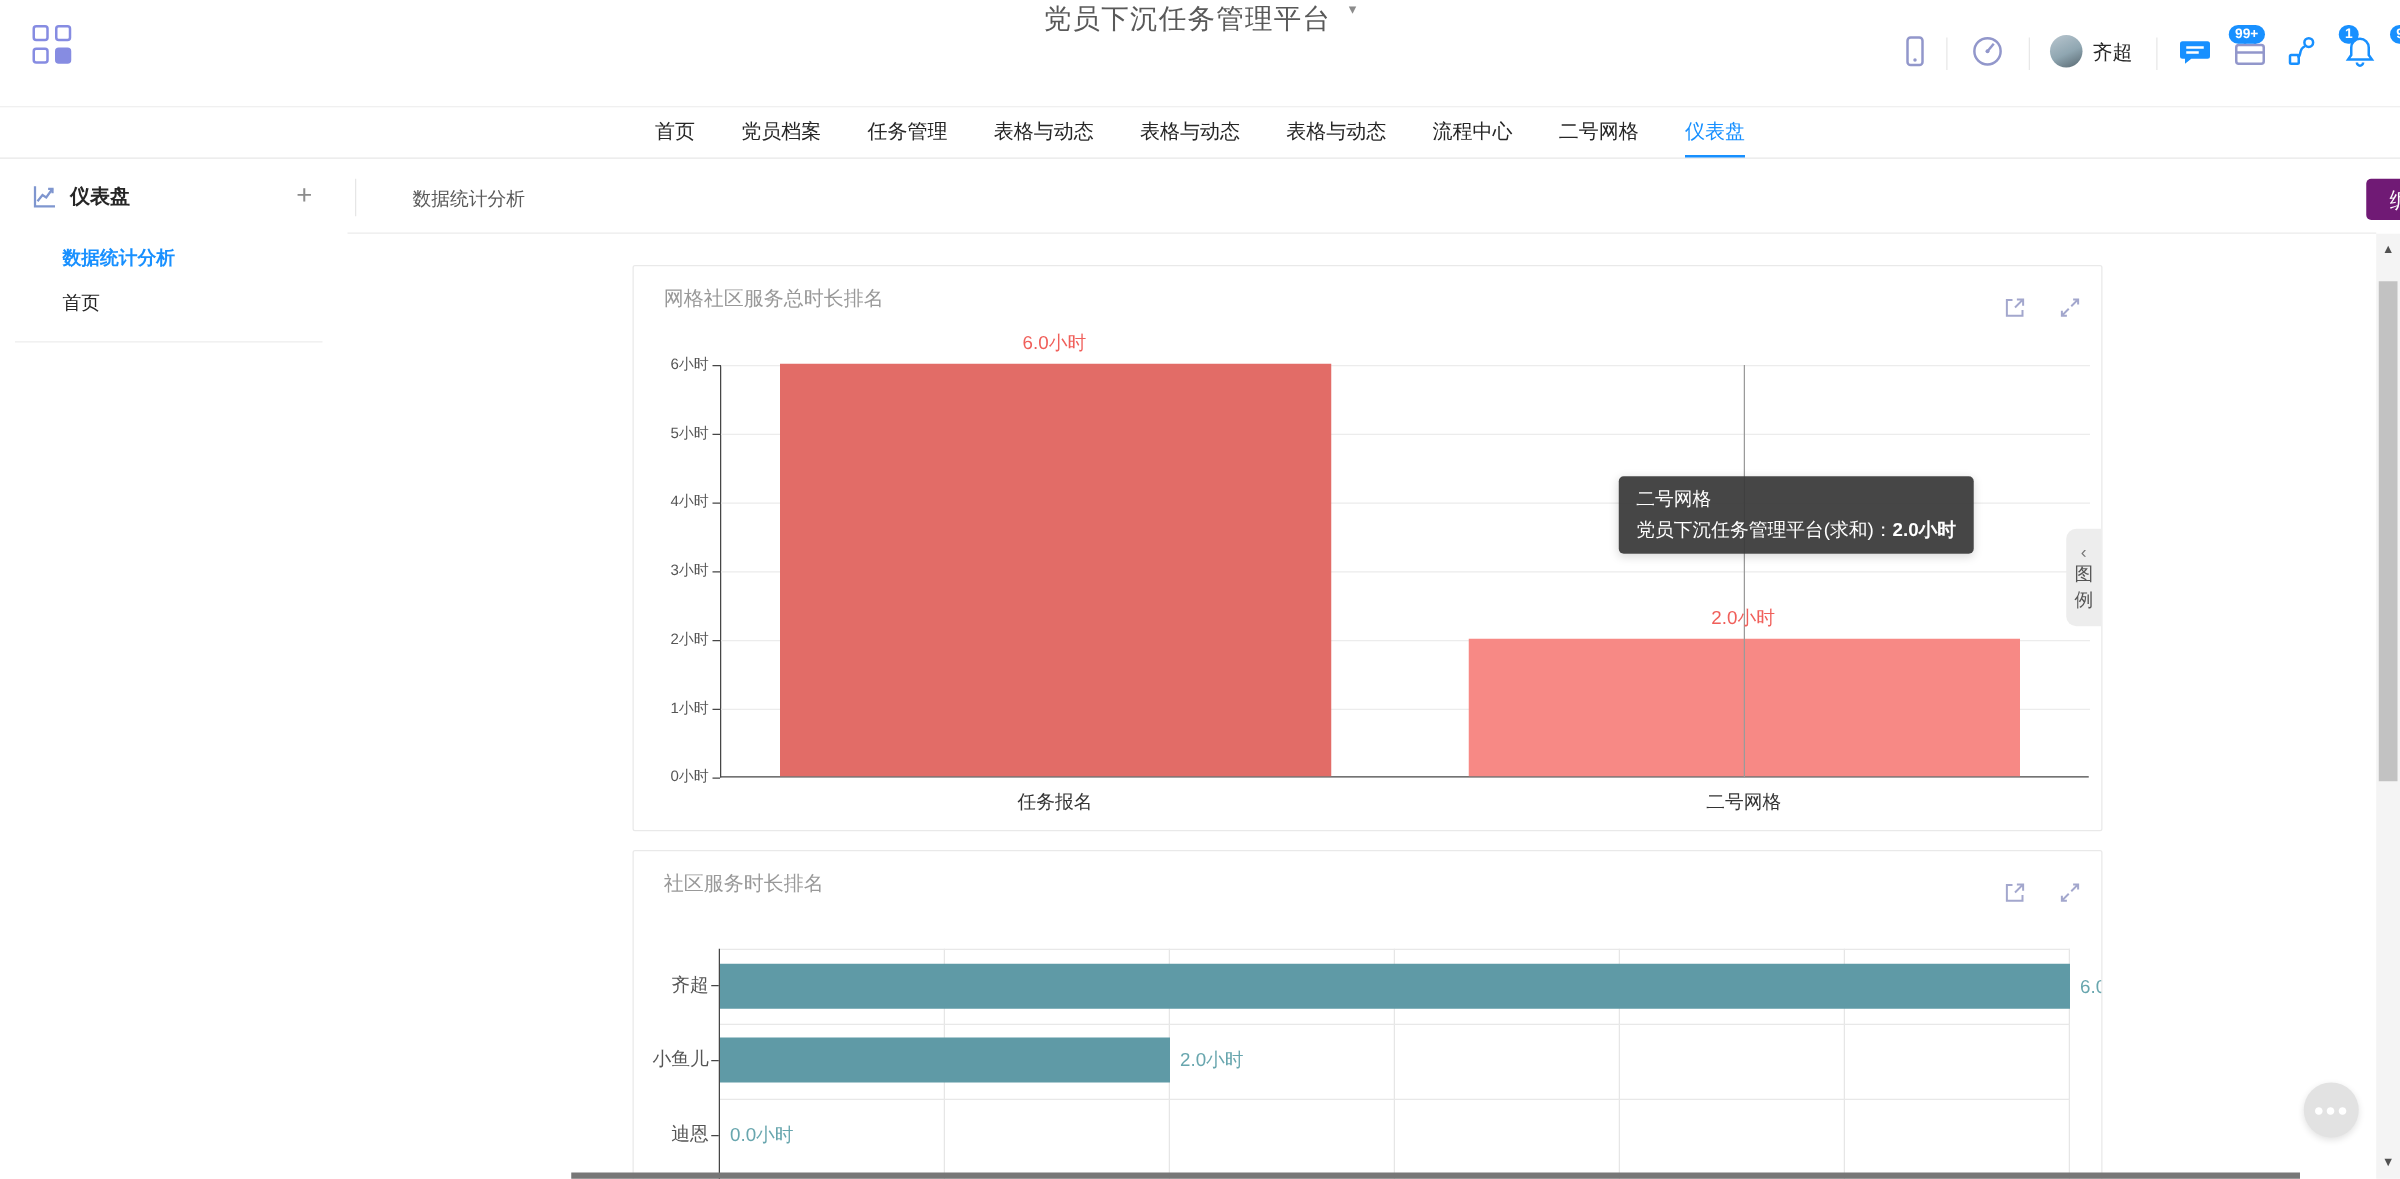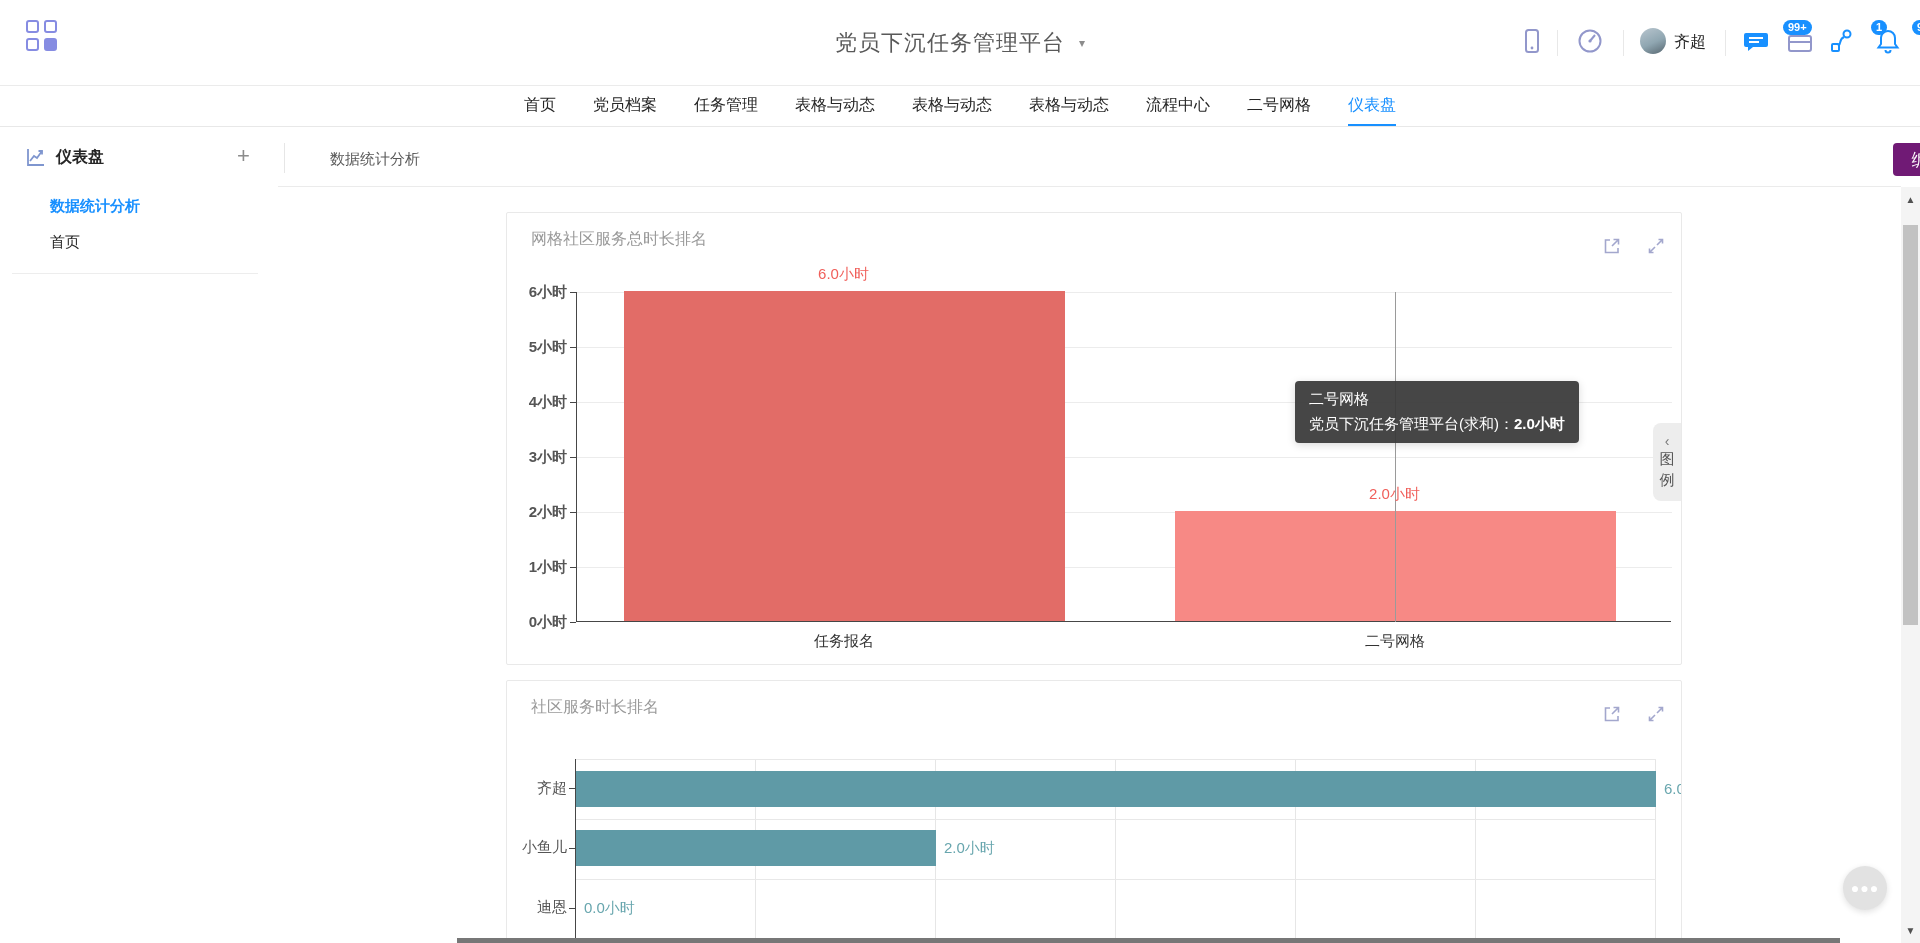--- a/index.html
+++ b/index.html
@@ -4,21 +4,21 @@
 <style>
   * { margin:0; padding:0; box-sizing:border-box; }
   html,body { width:1920px; height:943px; overflow:hidden; background:#fff;
     font-family:"Liberation Sans","DejaVu Sans",sans-serif; color:#262626; }
 
   
   #header { position:absolute; left:0; top:0; width:1920px; height:86px; background:#fff; border-bottom:1px solid #ebebeb; }
   #logo { position:absolute; left:26px; top:20px; width:31px; height:31px; display:grid; grid-template-columns:13px 13px; grid-template-rows:13px 13px; gap:5px; cursor:pointer; }
   #logo span { border:2.5px solid #868ce2; border-radius:3px; }
   #logo span.fill { background:#868ce2; }
-  #title-wrap { position:absolute; left:960px; top:0; height:86px; transform:translateX(-50%); display:flex; align-items:center; gap:14px; }
+  #title-wrap { position:absolute; left:960px; top:0; height:86px; transform:translateX(-50%); display:flex; align-items:flex-start; gap:14px; }
   #app-title { font-size:22px; color:#595959; letter-spacing:1px; }
   #title-caret { font-size:12px; color:#8c8c8c; cursor:pointer; }
   .hsep { position:absolute; top:30px; width:1px; height:26px; background:#e8e8e8; }
   .hicon { position:absolute; top:27px; width:28px; height:28px; cursor:pointer; }
   .badge { position:absolute; top:20px; background:#1890ff; color:#fff; font-size:11px; line-height:15px; padding:0 5px; border-radius:8px; font-weight:bold; z-index:3;margin-left:28px; }
   #avatar { position:absolute; left:1640px; top:28px; width:26px; height:26px; border-radius:50%; background:linear-gradient(155deg,#b9c6cf 0%,#8fa6b1 55%,#56666f 100%); cursor:pointer; }
   #user-name { position:absolute; left:1674px; top:32px; font-size:16px; color:#262626; }
 
   
   #nav { position:absolute; left:0; top:86px; width:1920px; height:41px; background:#fff; border-bottom:1px solid #e8e8e8; display:flex; justify-content:center; align-items:stretch; gap:37px; }
@@ -46,21 +46,21 @@
   .card-title { position:absolute; left:24px; top:16px; font-size:16px; color:#999; }
   .card-icon { position:absolute; top:22px; width:22px; height:22px; color:#a3a7cd; cursor:pointer; }
   .icon-openlink { right:58px; }
   .icon-expand  { right:14px; }
 
   
   #plot1 { position:absolute; left:69px; top:79px; width:1095px; height:330px; border-left:1px solid #464646; border-bottom:1px solid #464646; }
   .grid-h { position:absolute; left:0; width:1095px; height:1px; background:#ececec; }
   .bar-v { position:absolute; bottom:0; }
   #crosshair { position:absolute; left:818px; top:0; width:1px; height:330px; background:#9a9a9a; }
-  .ytick-label { position:absolute; left:0; width:60px; text-align:right; font-size:15px; color:#555;font-weight:bold; }
+  .ytick-label { position:absolute; left:0; width:60px; text-align:right; font-size:12px; color:#555; }
   .ytick-mark { position:absolute; left:63px; width:6px; height:1px; background:#464646; }
   .val-label { position:absolute; width:441px; text-align:center; font-size:15px; }
   .cat-label-x { position:absolute; top:419px; width:200px; text-align:center; font-size:15px; color:#333; }
   #tooltip { position:absolute; left:788px; top:168px; background:rgba(56,56,56,0.93); border-radius:4px; padding:9px 14px; color:#fff; font-size:15px; white-space:nowrap; z-index:5; box-shadow:0 2px 8px rgba(0,0,0,.15); }
   #tooltip .tt-title { margin-bottom:6px; }
   #tooltip .tt-value { font-weight:bold; }
   #legend-tab { position:absolute; right:0; top:210px; width:28px; height:78px; background:#ededed; border-radius:8px 0 0 8px; display:flex; flex-direction:column; align-items:center; justify-content:center; gap:2px; font-size:15px; color:#555; cursor:pointer; }
   #legend-tab .chev { font-size:14px; color:#777; line-height:14px; }
 
   

